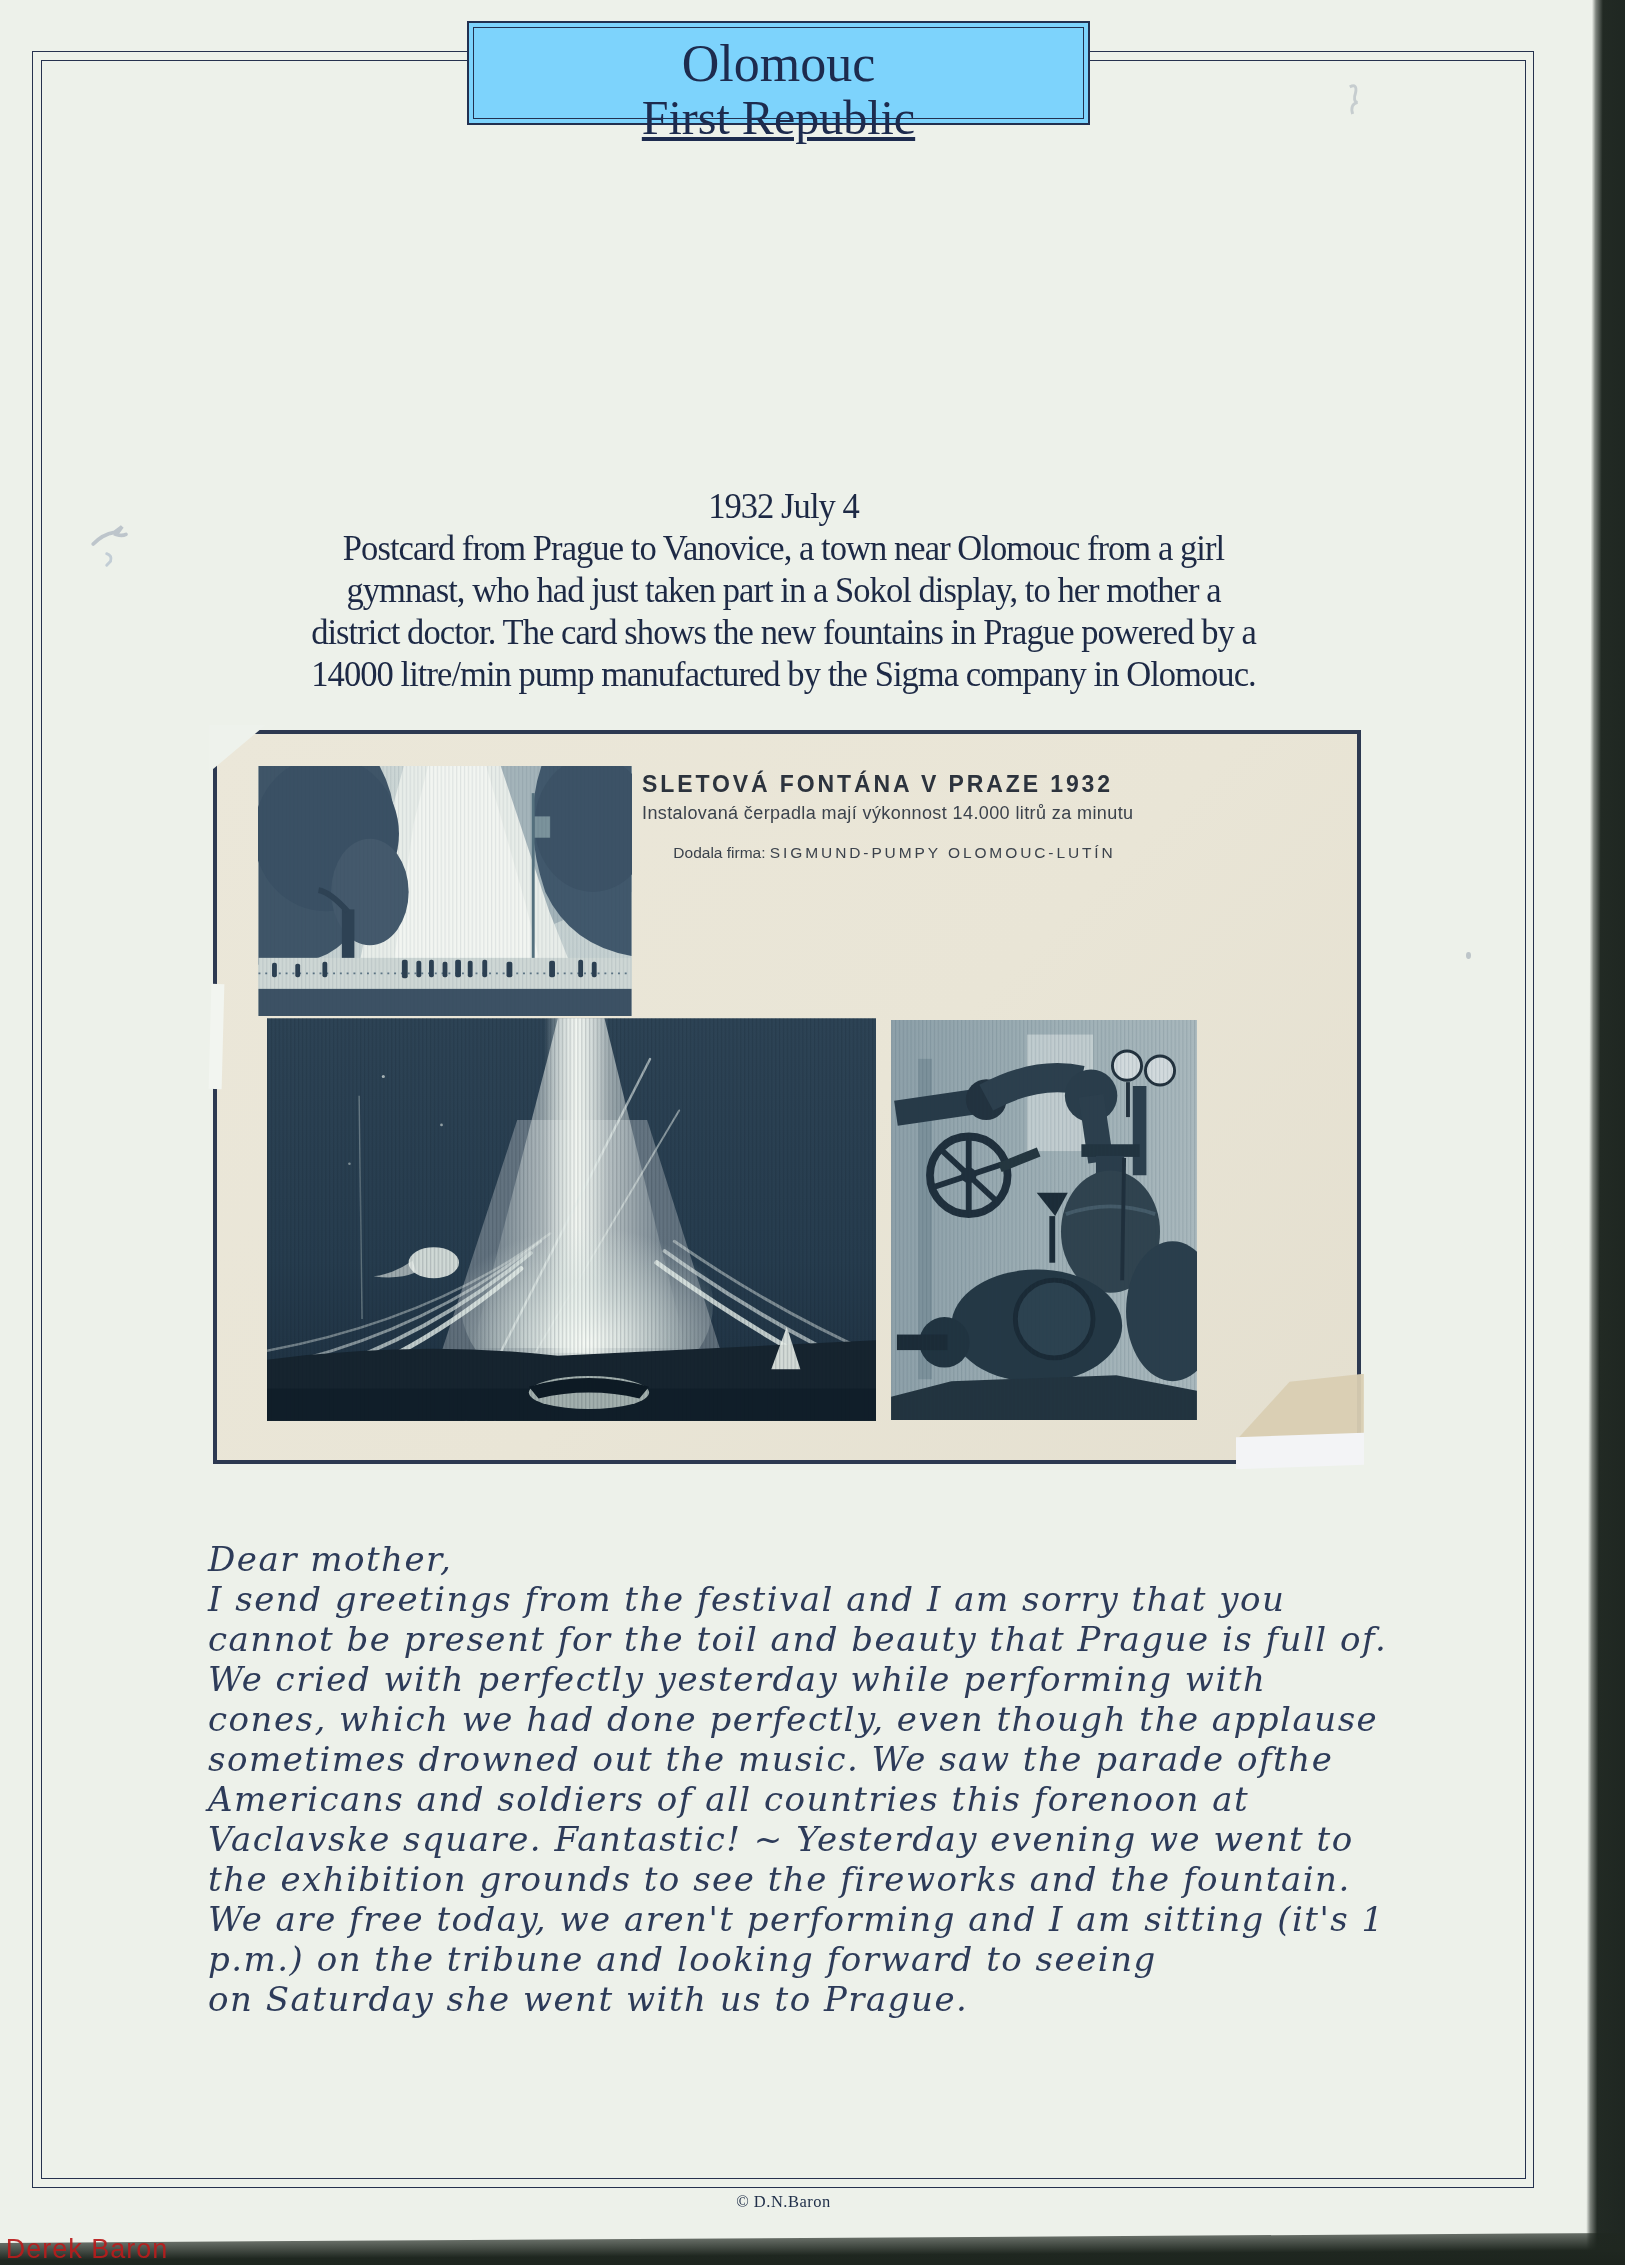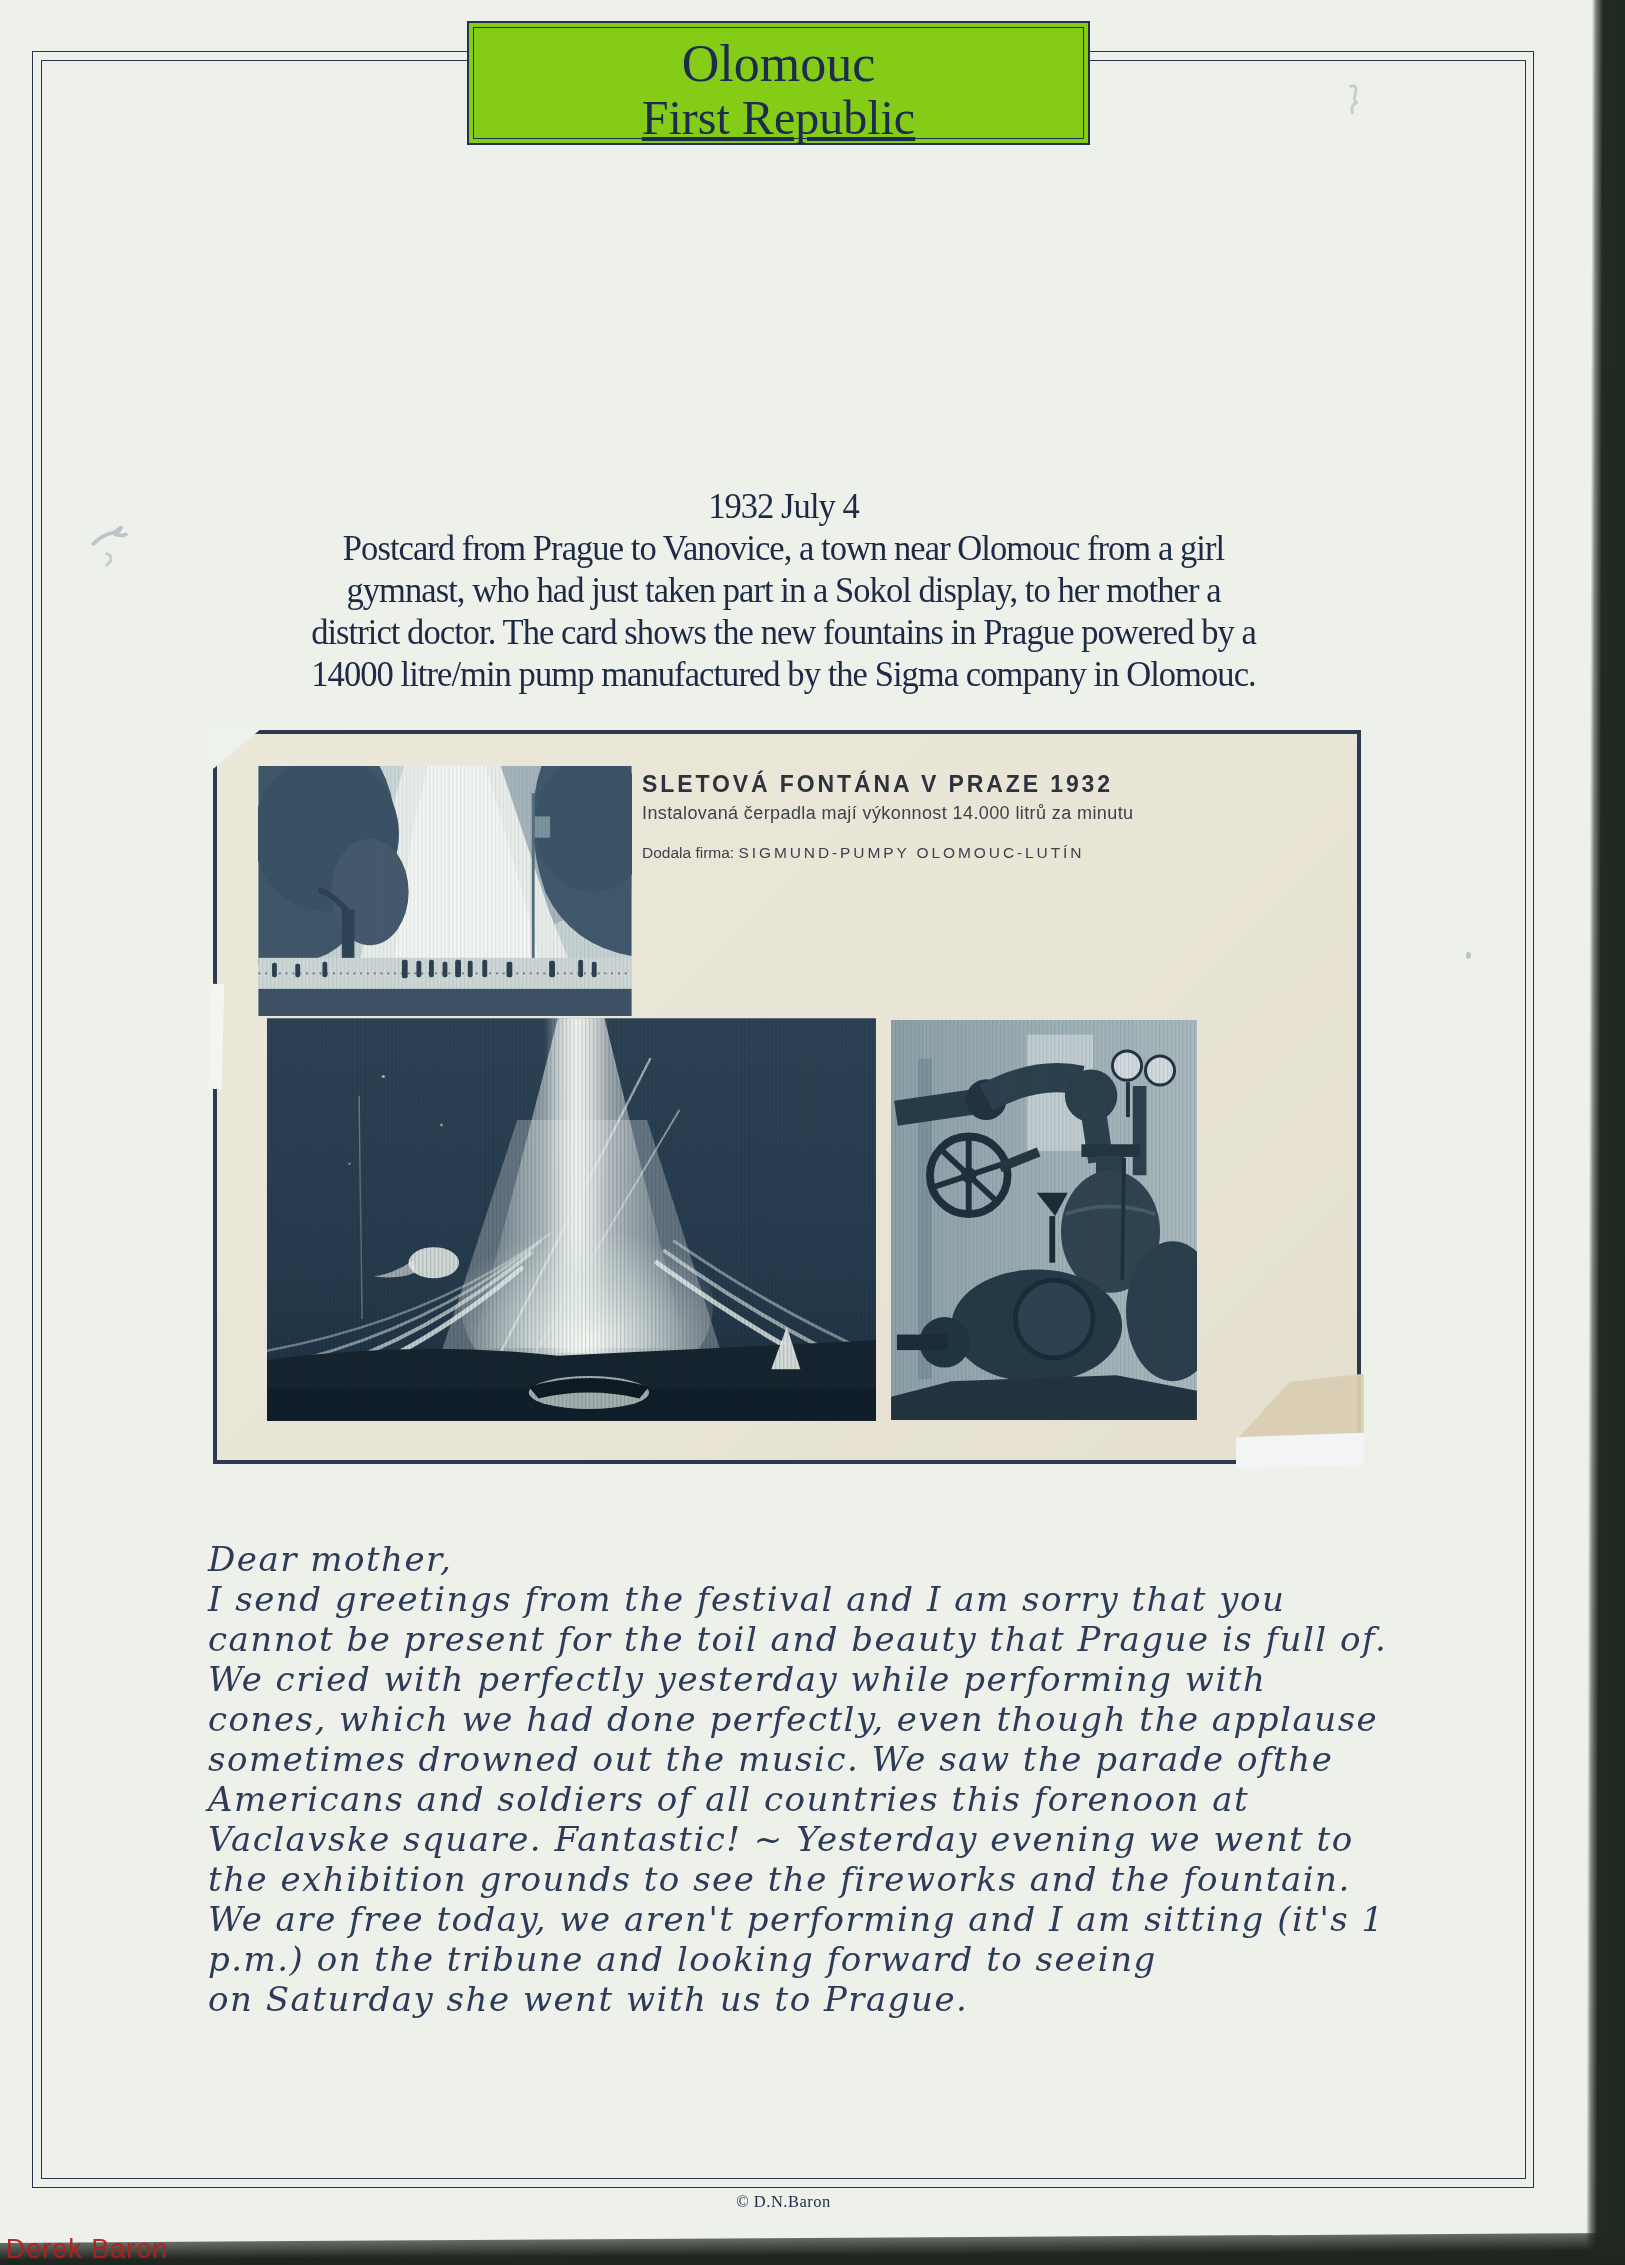--- a/index.html
+++ b/index.html
@@ -22,22 +22,22 @@
   .watermark{
     position:absolute;left:5.8px;top:2234px;z-index:9;
     font-family:"Liberation Sans",sans-serif;font-size:27px;letter-spacing:1px;
     color:#b91c1c;opacity:.92;
   }
   
   .frame-outer{position:absolute;left:32px;top:51px;width:1500px;height:2135px;border:1.9px solid #26324f;}
   .frame-inner{position:absolute;left:41px;top:60px;width:1483px;height:2117px;border:1.9px solid #26324f;}
   
   .title-box{
-    position:absolute;left:467px;top:21.3px;width:623px;height:124px;
-    background:#84cc16;border:2.9px solid #223050;z-index:3;box-sizing:border-box;
+    position:absolute;left:467px;top:21.3px;width:623px;height:104px;
+    background:#7dd3fc;border:2.9px solid #223050;z-index:3;box-sizing:border-box;
   }
   .title-box-inner{
     position:absolute;left:3.9px;top:3.9px;right:3.9px;bottom:3.9px;
     border:1.9px solid #223050;text-align:center;
   }
   .title-line1{font-size:52px;line-height:58px;margin-top:6.8px;color:#1d2b4e;}
   .title-line2{font-size:48px;line-height:50px;color:#1d2b4e;text-decoration:underline;}
   
   .pencil-mark{position:absolute;left:89px;top:519px;opacity:.55;}
   .smudge-mark{position:absolute;left:1342px;top:83px;opacity:.4;}
@@ -63,21 +63,21 @@
     font-family:"Liberation Sans",sans-serif;font-weight:bold;
     font-size:23px;letter-spacing:2.9px;color:#2c333d;white-space:nowrap;
   }
   .pc-subheading{
     position:absolute;left:425px;top:69px;width:505px;
     font-family:"Liberation Sans",sans-serif;font-size:18px;letter-spacing:0.4px;
     color:#3b424c;white-space:nowrap;
   }
   .pc-supplier{
     position:absolute;left:425px;top:110px;width:505px;
-    font-family:"Liberation Sans",sans-serif;font-size:15.5px;color:#3b424c;white-space:nowrap;
+    font-family:"Liberation Sans",sans-serif;font-size:15.5px;color:#3b424c;white-space:nowrap;text-align:center;
   }
   .pc-supplier .val{letter-spacing:2.9px;}
   
   .tear-topleft{
     position:absolute;left:-7.8px;top:-8.7px;width:56px;height:47px;
     background:#eef2ec;clip-path:polygon(0 0,100% 0,0 100%);z-index:4;
   }
   .tear-left{
     position:absolute;left:-6.8px;top:250px;width:12.6px;height:105px;
     background:#f2f5f0;transform:rotate(1.5deg);z-index:4;

